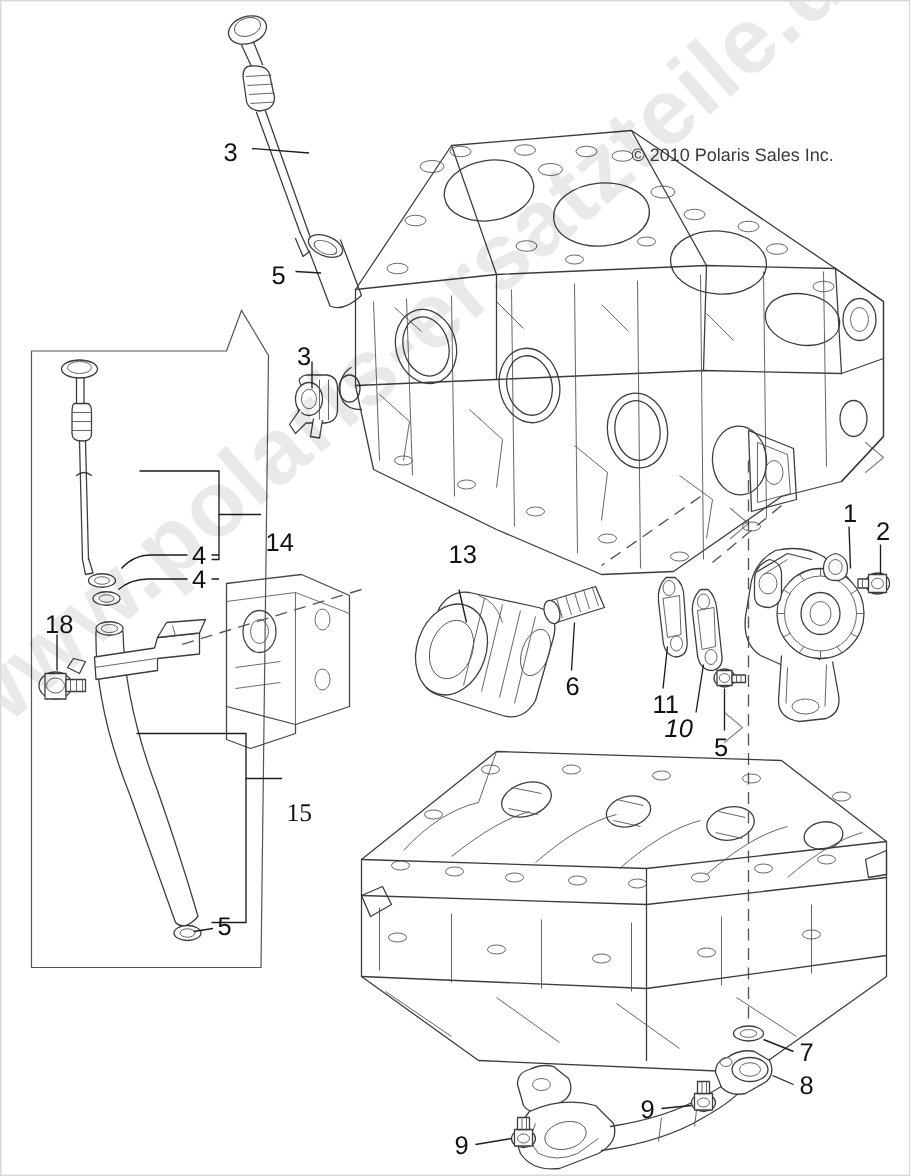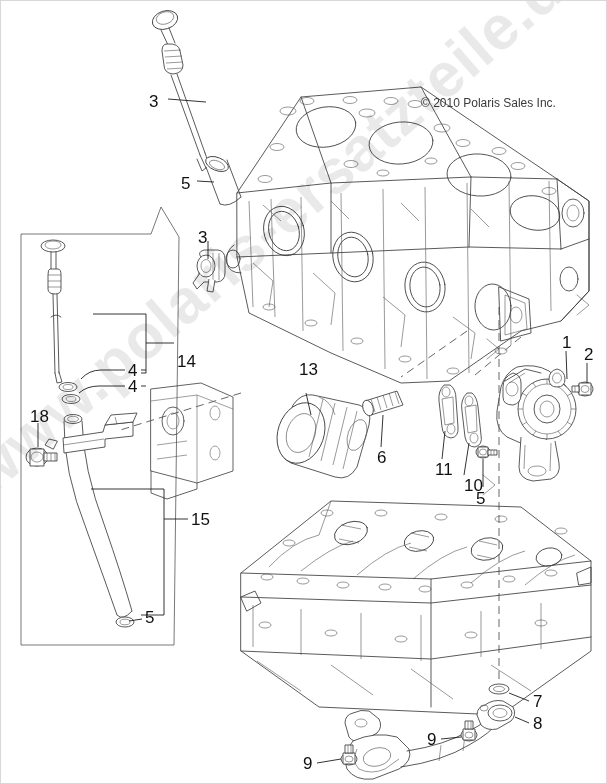--- a/index.html
+++ b/index.html
@@ -468,26 +468,26 @@
   <div id="copyright-notice">© 2010 Polaris Sales Inc.</div>
 
   <div id="callouts">
     <div class="callout-label" style="left:148px; top:92px;">3</div>
     <div class="callout-label" style="left:180px; top:174px;">5</div>
     <div class="callout-label" style="left:197px; top:228px;">3</div>
     <div class="callout-label" style="left:176px; top:334px;margin-top:18px;">14</div>
     <div class="callout-label" style="left:127px; top:361px;">4</div>
     <div class="callout-label" style="left:127px; top:377px;">4</div>
     <div class="callout-label" style="left:29px;  top:407px;text-align:center;">18</div>
-    <div class="callout-label" style="left:190px; top:510px;">15</div>
+    <div class="callout-label" style="left:190px; top:532px;font-family:Liberation Serif, serif;">15</div>
     <div class="callout-label" style="left:144px; top:608px;">5</div>
     <div class="callout-label" style="left:298px; top:360px;">13</div>
     <div class="callout-label" style="left:376px; top:448px;">6</div>
     <div class="callout-label" style="left:434px; top:460px;">11</div>
-    <div class="callout-label" style="left:463px; top:476px;">10</div>
+    <div class="callout-label" style="left:442px; top:476px;font-style:italic;">10</div>
     <div class="callout-label" style="left:475px; top:489px;">5</div>
     <div class="callout-label" style="left:561px; top:333px;">1</div>
     <div class="callout-label" style="left:583px; top:345px;">2</div>
     <div class="callout-label" style="left:532px; top:692px;">7</div>
     <div class="callout-label" style="left:532px; top:714px;">8</div>
     <div class="callout-label" style="left:302px; top:754px;">9</div>
     <div class="callout-label" style="left:426px; top:730px;">9</div>
   </div>
 
 </div>

